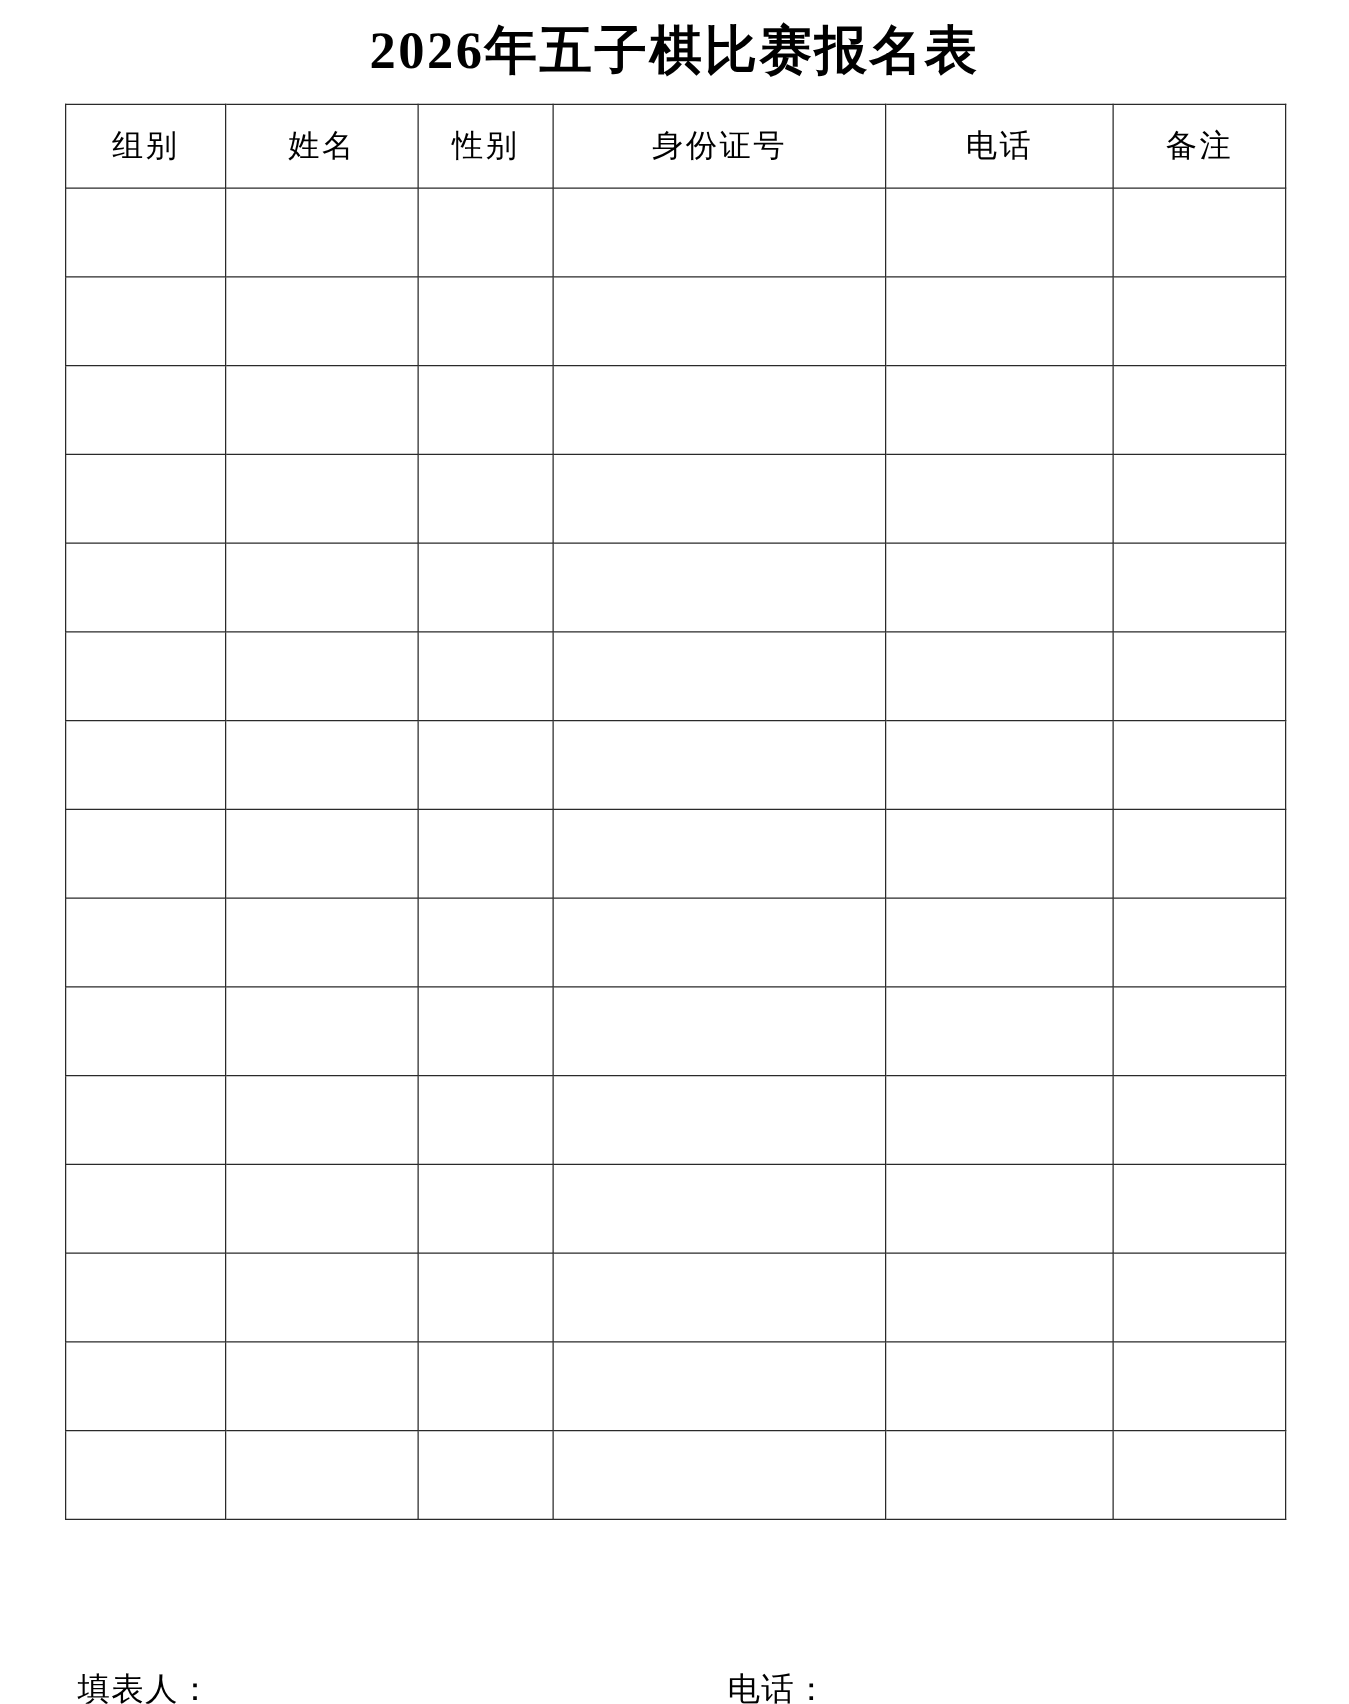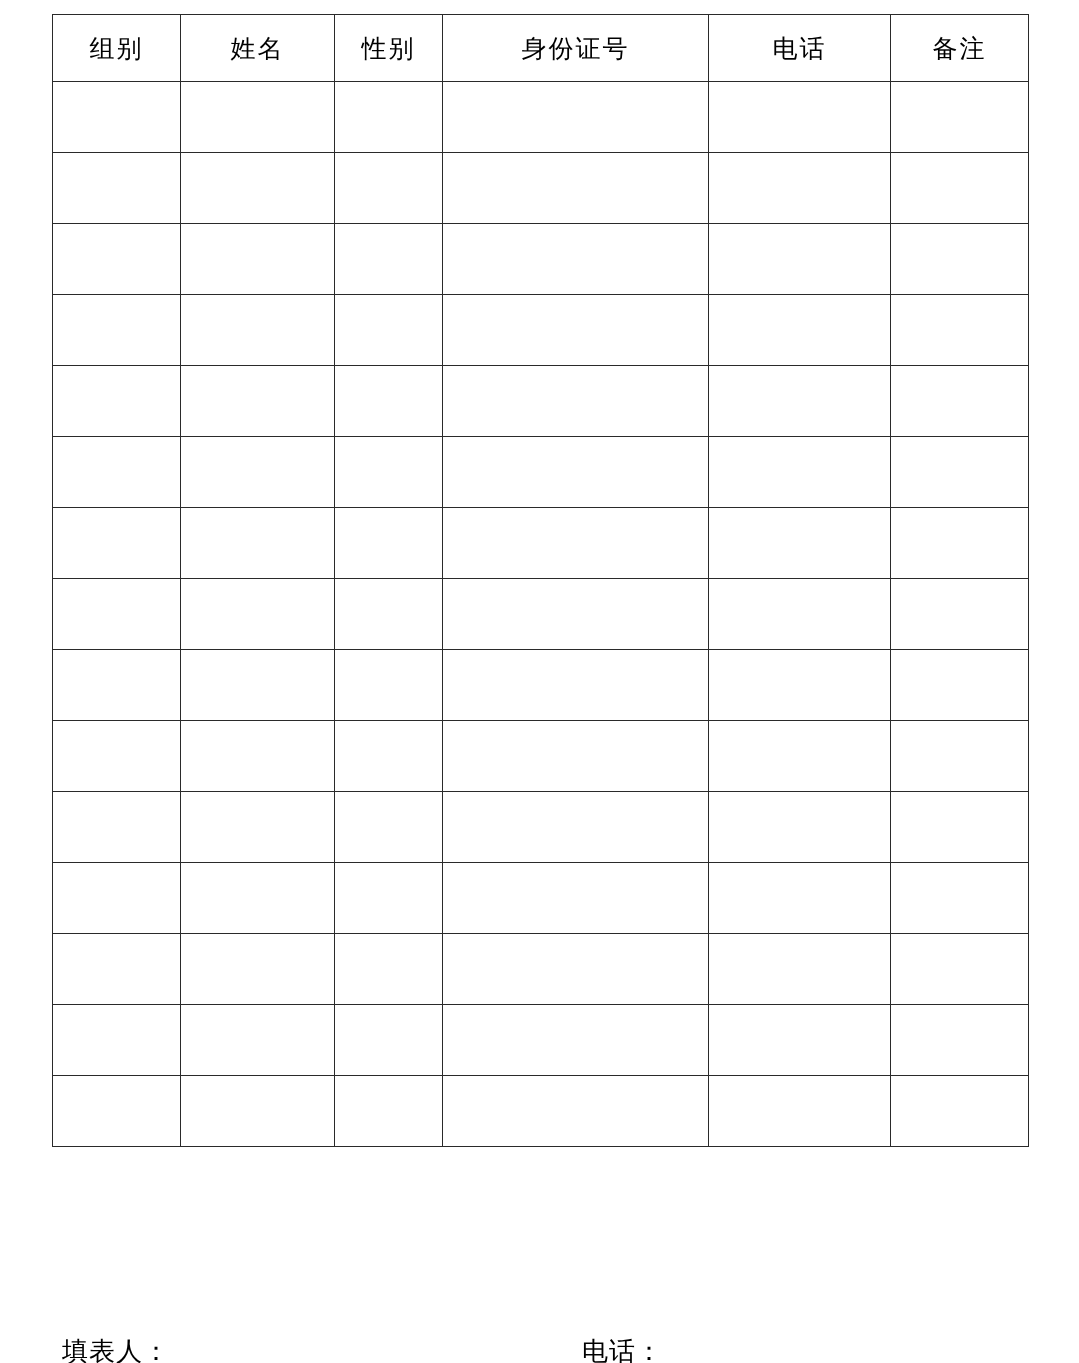--- a/index.html
+++ b/index.html
@@ -83,20 +83,21 @@
   }
   .footer-phone {
     margin-left: 0;
   }
 </style>
 </head>
 <body>
 
 <div class="page">
 
+  <h1 class="doc-title">2026年五子棋比赛报名表</h1>
 
 
   <div class="table-wrap">
     <table class="reg-table">
       <colgroup>
         <col class="c-group">
         <col class="c-name">
         <col class="c-gender">
         <col class="c-id">
         <col class="c-phone">

